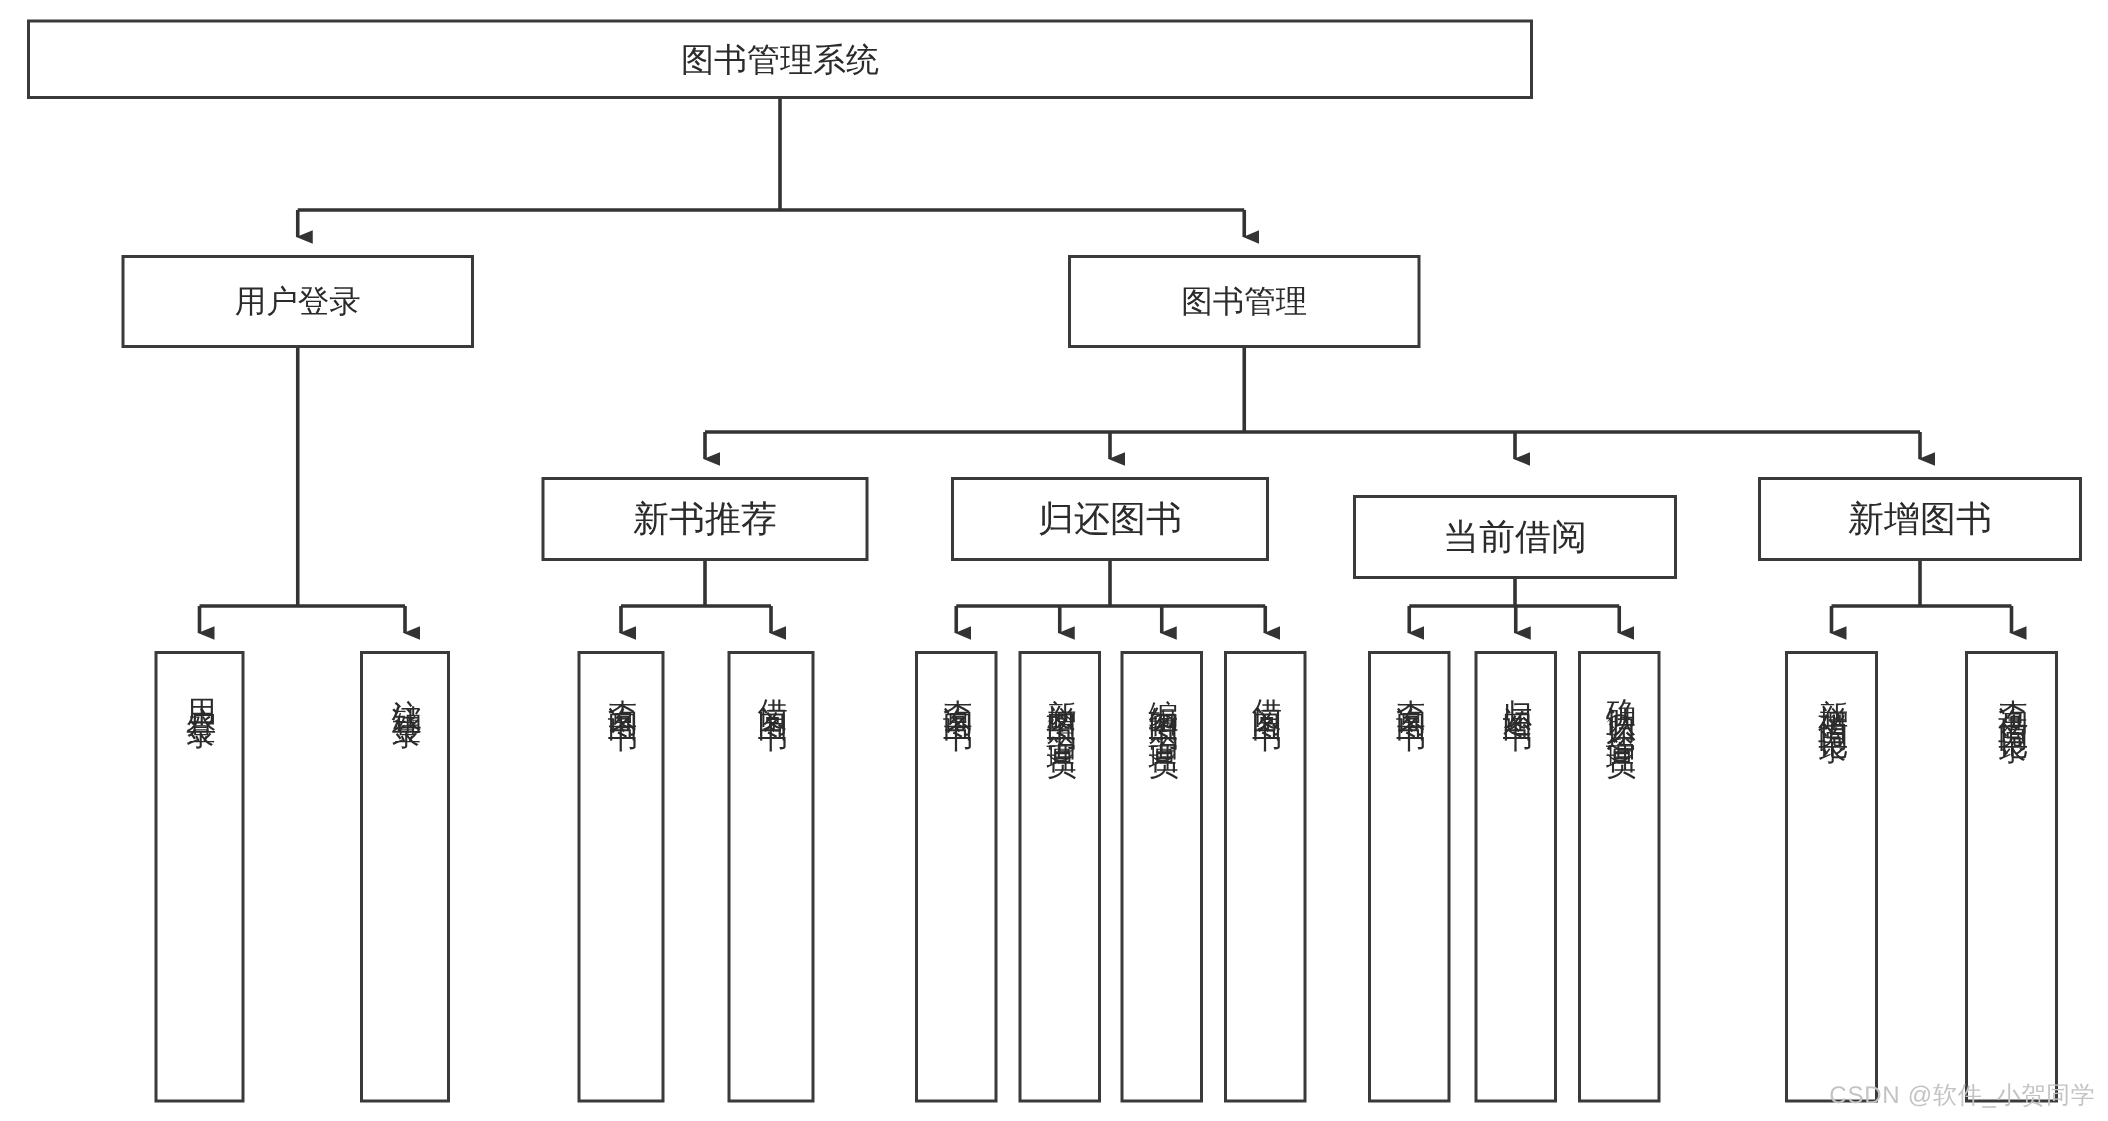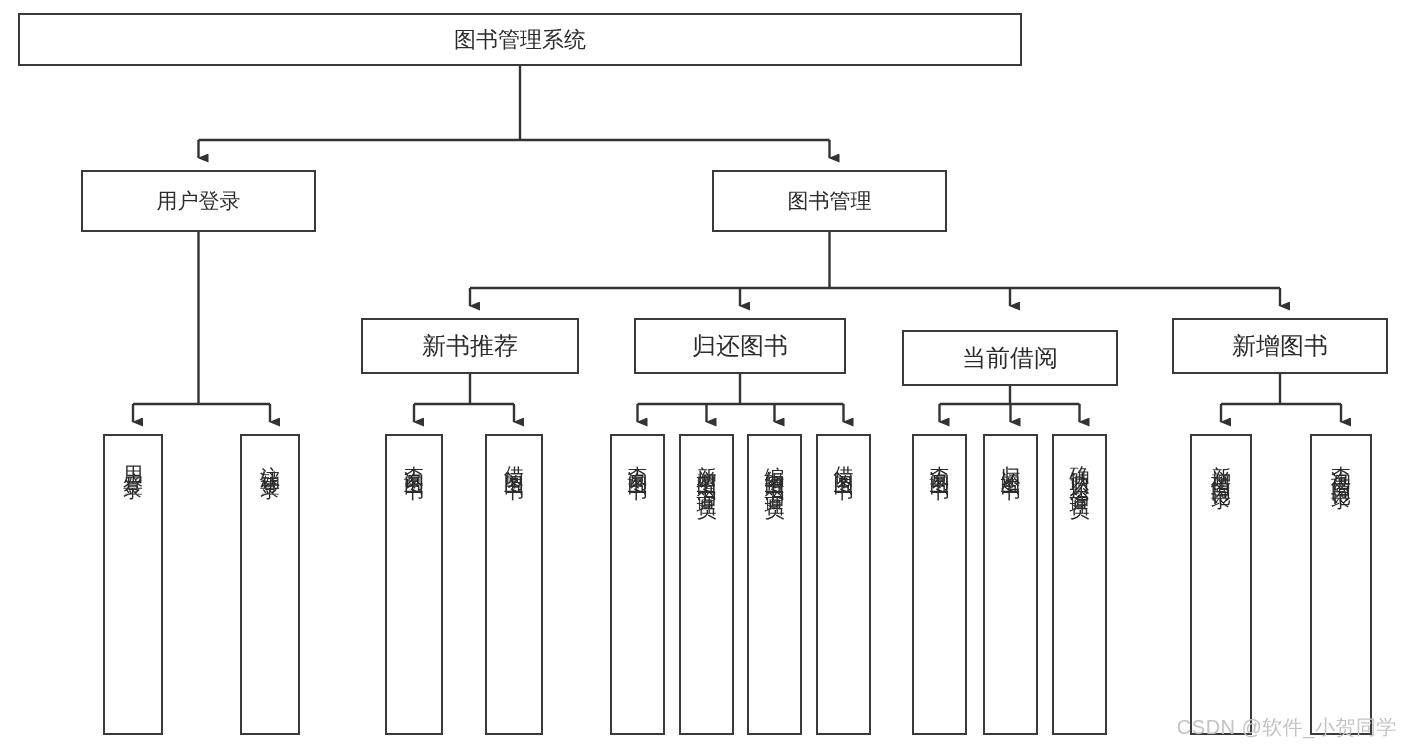--- a/index.html
+++ b/index.html
@@ -58,21 +58,21 @@
     line-height: 1.06;
     white-space: nowrap;
   }
   .leaf-tall {
     padding-top: 6px;
   }
   #watermark {
     position: absolute;
     right: 8px;
     bottom: 6px;
-    font-size: 20px;
+    font-size: 16px;
     color: #c3c3c3;
     letter-spacing: 0.5px;
     white-space: nowrap;
     user-select: none;
     text-align: center;
   }
 </style>
 </head>
 <body>
 

